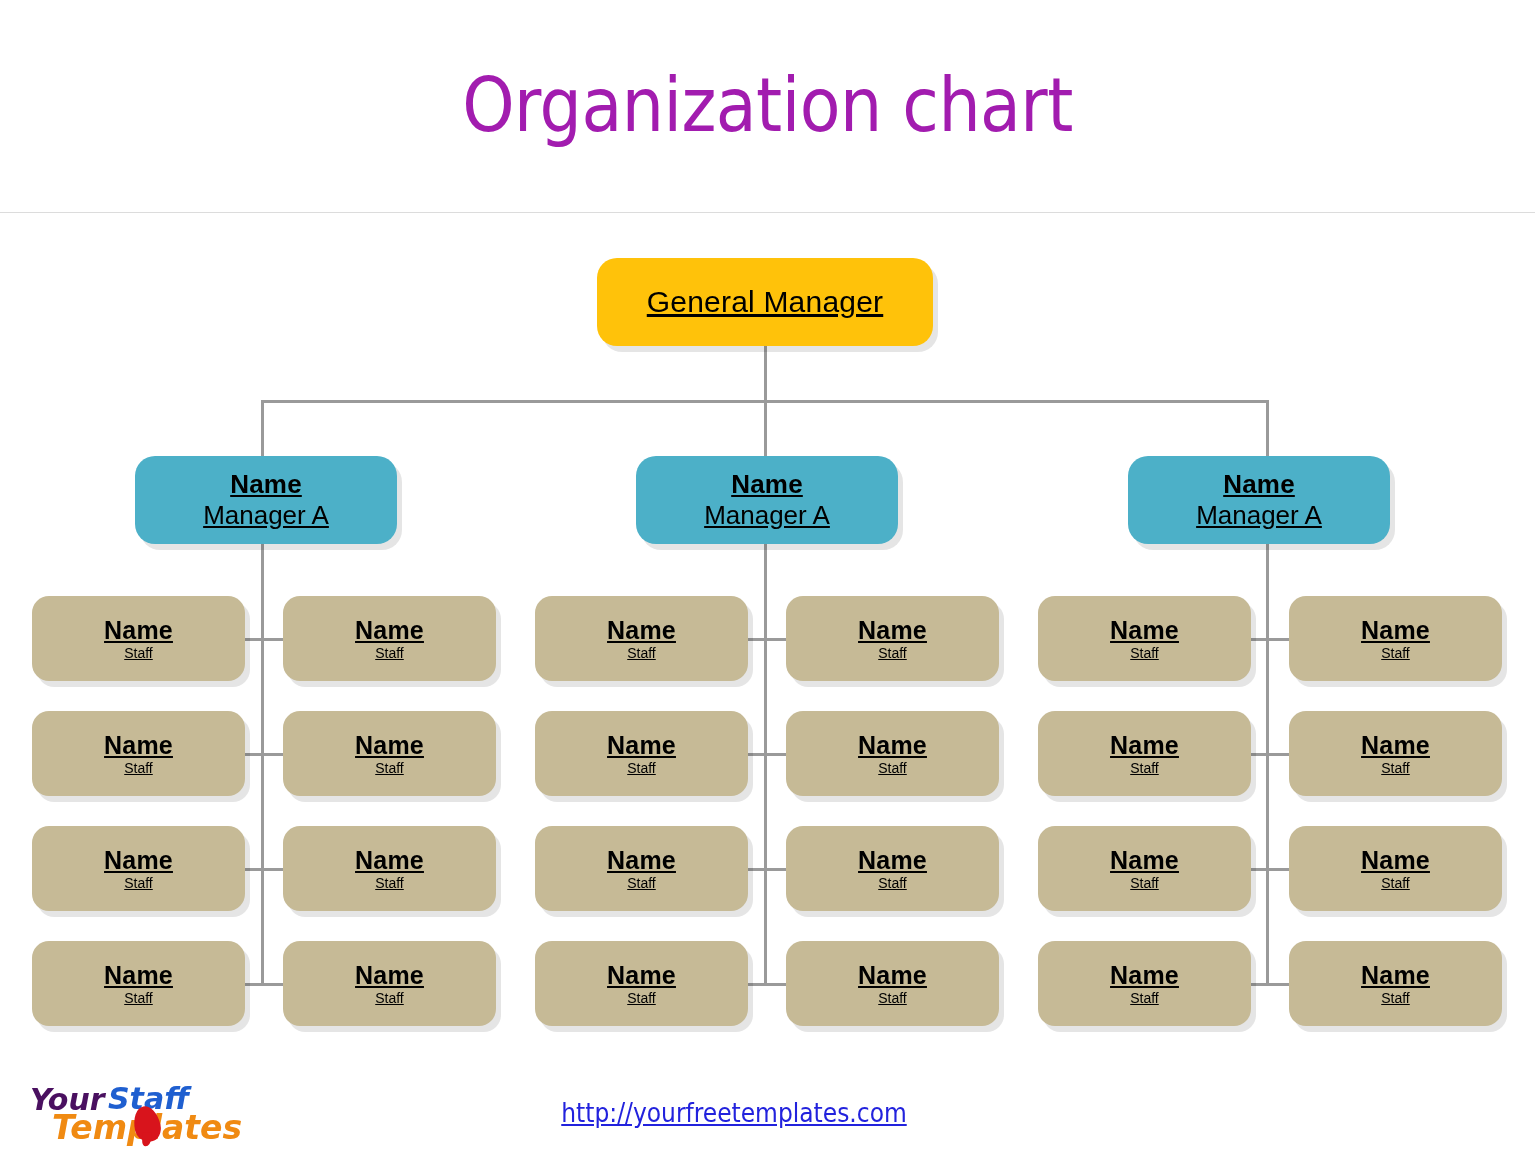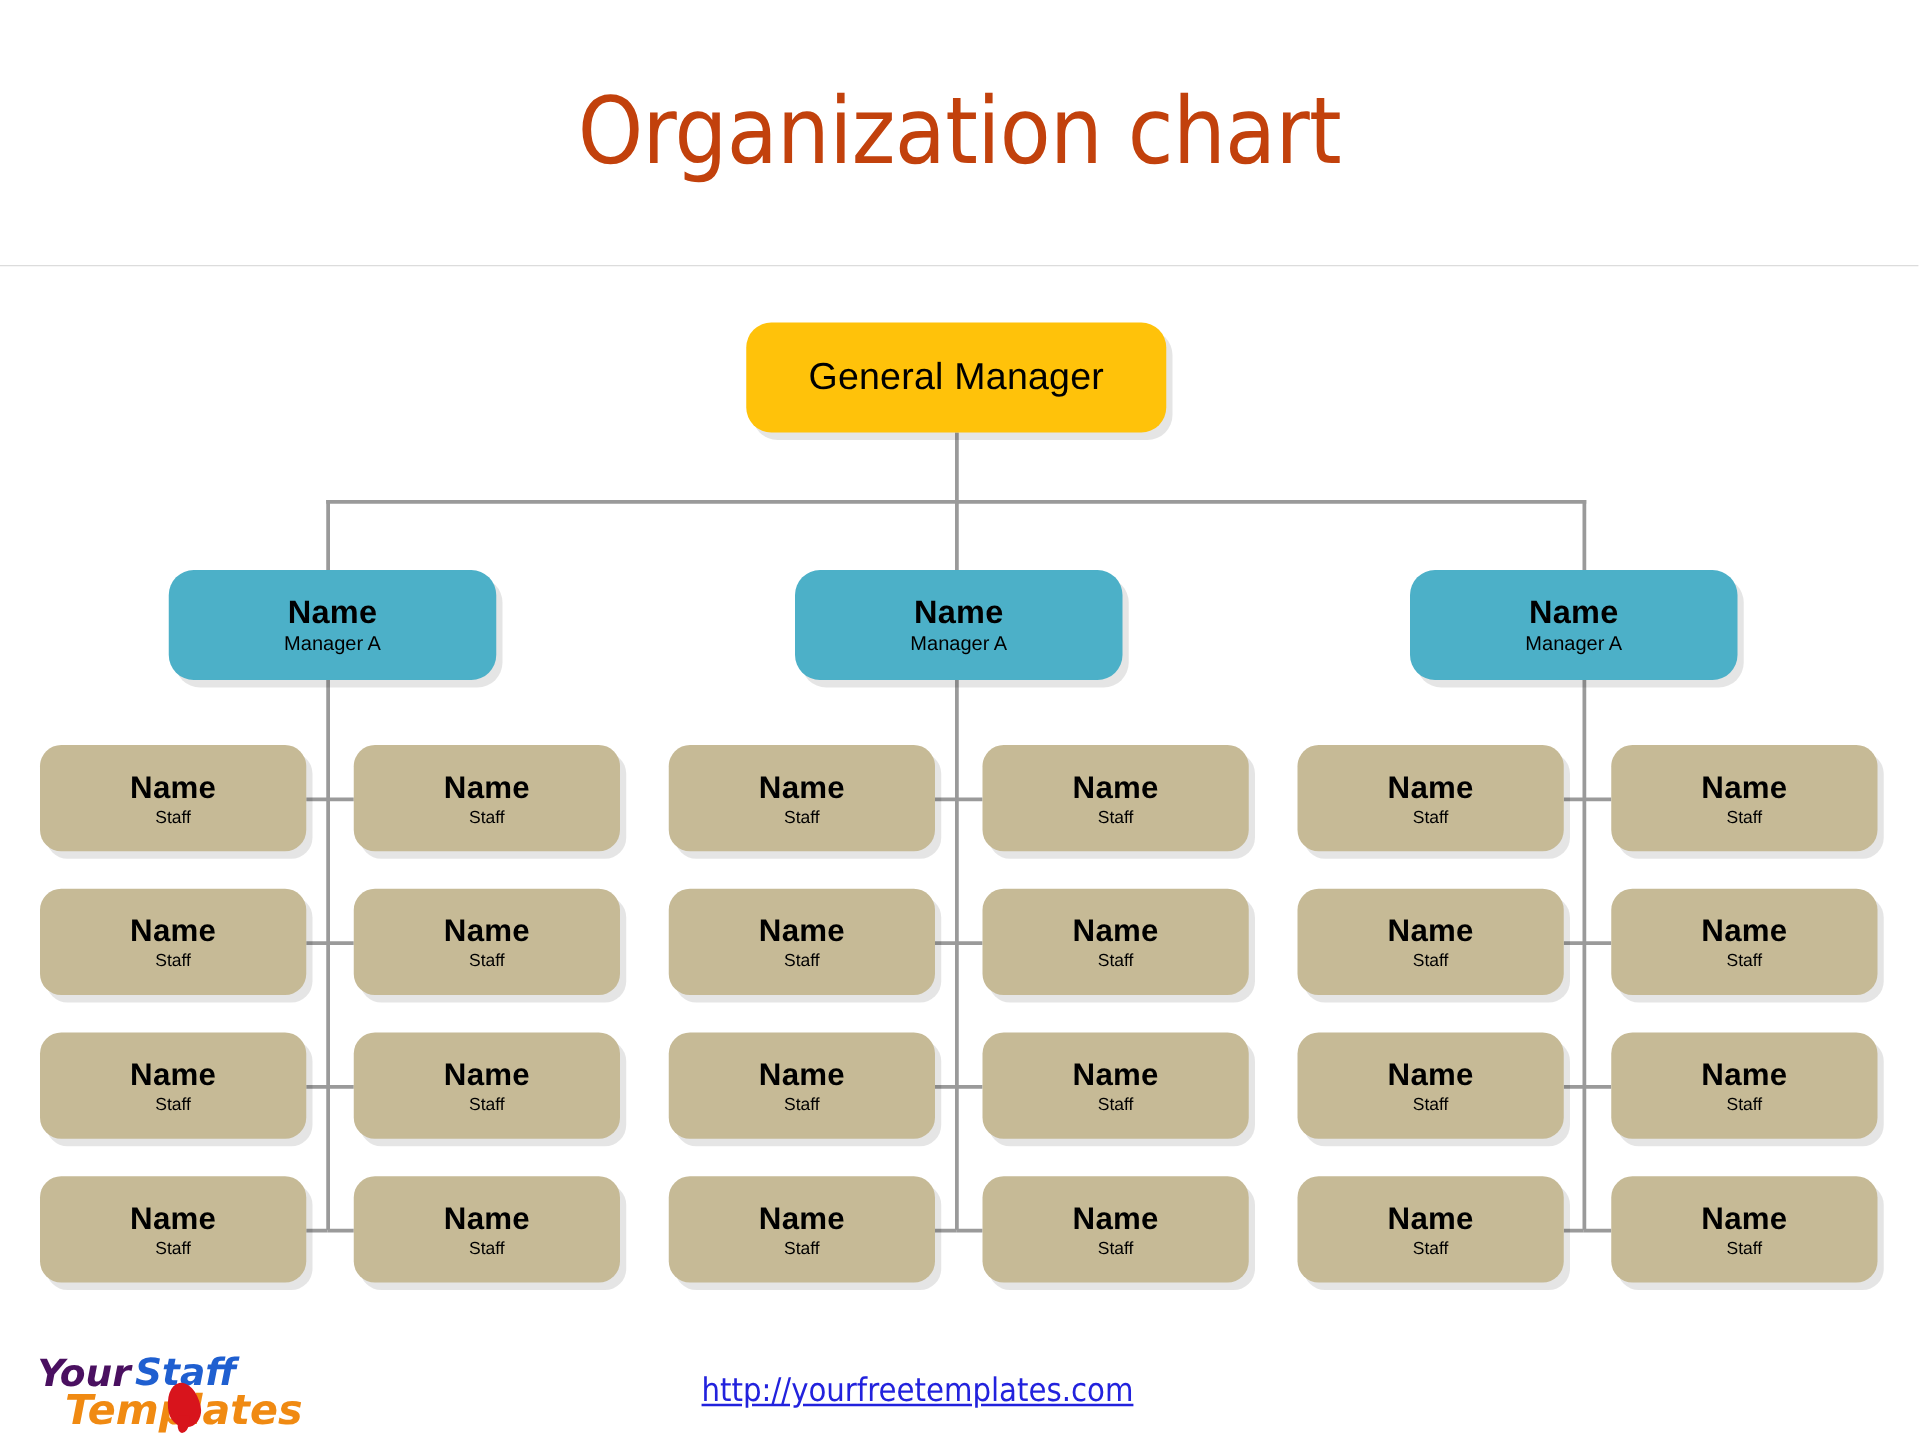--- a/index.html
+++ b/index.html
@@ -20,21 +20,21 @@
 
   
   #title {
     position: absolute;
     left: 0;
     top: 62px;
     width: 1535px;
     text-align: center;
     font-size: 74px;
     font-weight: 400;
-    color: #c2410c;
+    color: #a21caf;
     letter-spacing: -0.5px;
     font-family: "DejaVu Sans Condensed", "Liberation Sans", sans-serif;
     white-space: nowrap;
   }
   #title-divider {
     position: absolute;
     left: 0;
     top: 212px;
     width: 1535px;
     height: 1px;
@@ -57,20 +57,21 @@
     border-radius: 18px;
     display: flex;
     flex-direction: column;
     align-items: center;
     justify-content: center;
     text-align: center;
     z-index: 3;
     box-shadow: 5px 6px 0 0 rgba(0,0,0,0.10);
     line-height: 1.12;
     color: #000000;
+    text-decoration: underline;
   }
   .node.root {
     background: #ffc20a;
     font-size: 30px;
     font-weight: 400;
     border-radius: 20px;
   }
   .node.manager {
     background: #4cb0c8;
     border-radius: 20px;
@@ -78,21 +79,21 @@
   .node.staff {
     background: #c6ba96;
     border-radius: 17px;
   }
   .node .l1 {
     font-size: 26px;
     font-weight: bold;
     letter-spacing: 0.2px;
   }
   .node .l2 {
-    font-size: 16px;
+    font-size: 26px;
     font-weight: 400;
     margin-top: 2px;
   }
   .node.root .l1 {
     font-size: 30px;
     font-weight: 400;
   }
   .node.staff .l1 { font-size: 25px; }
   .node.staff .l2 { font-size: 14px; }
 

